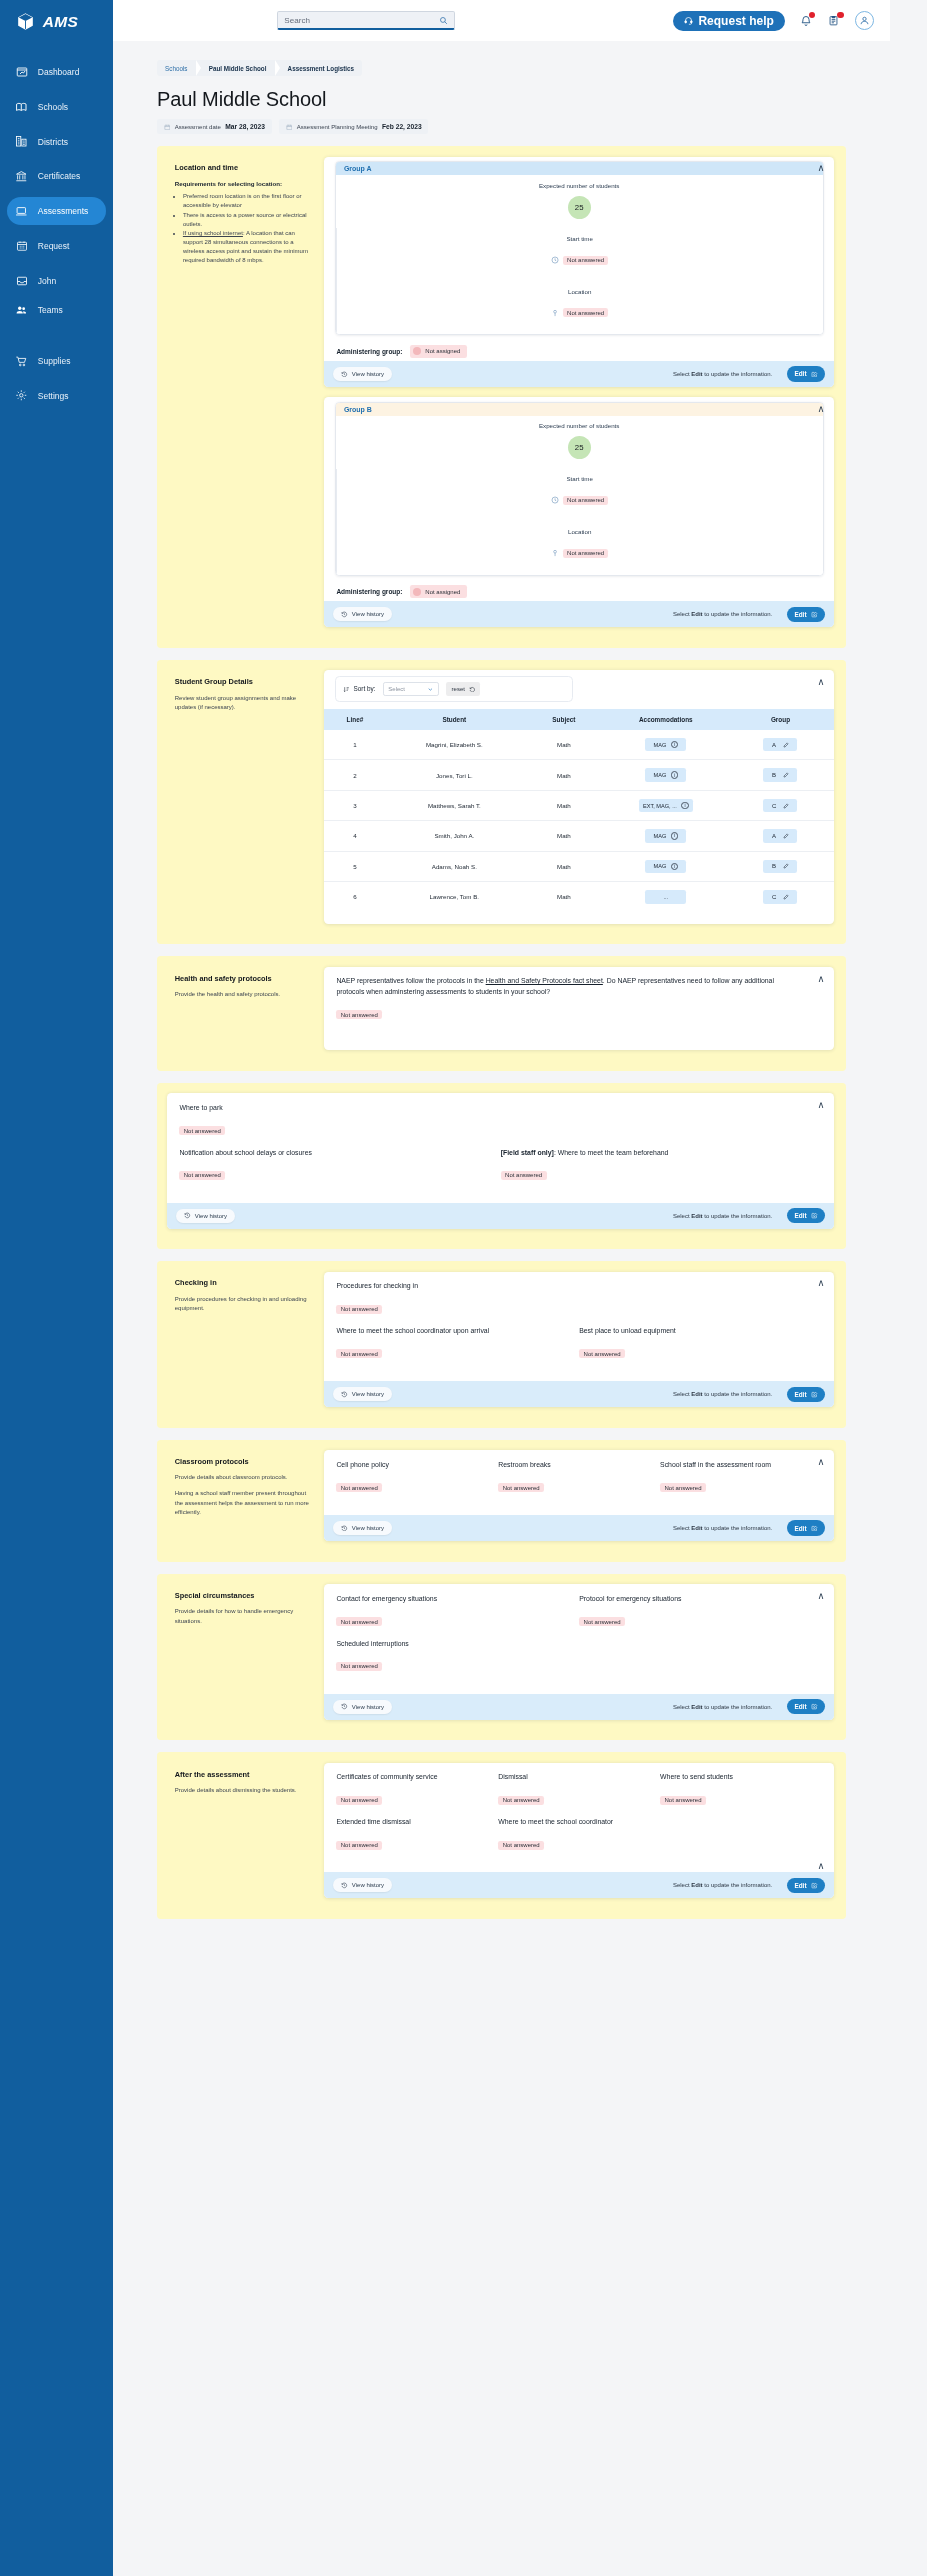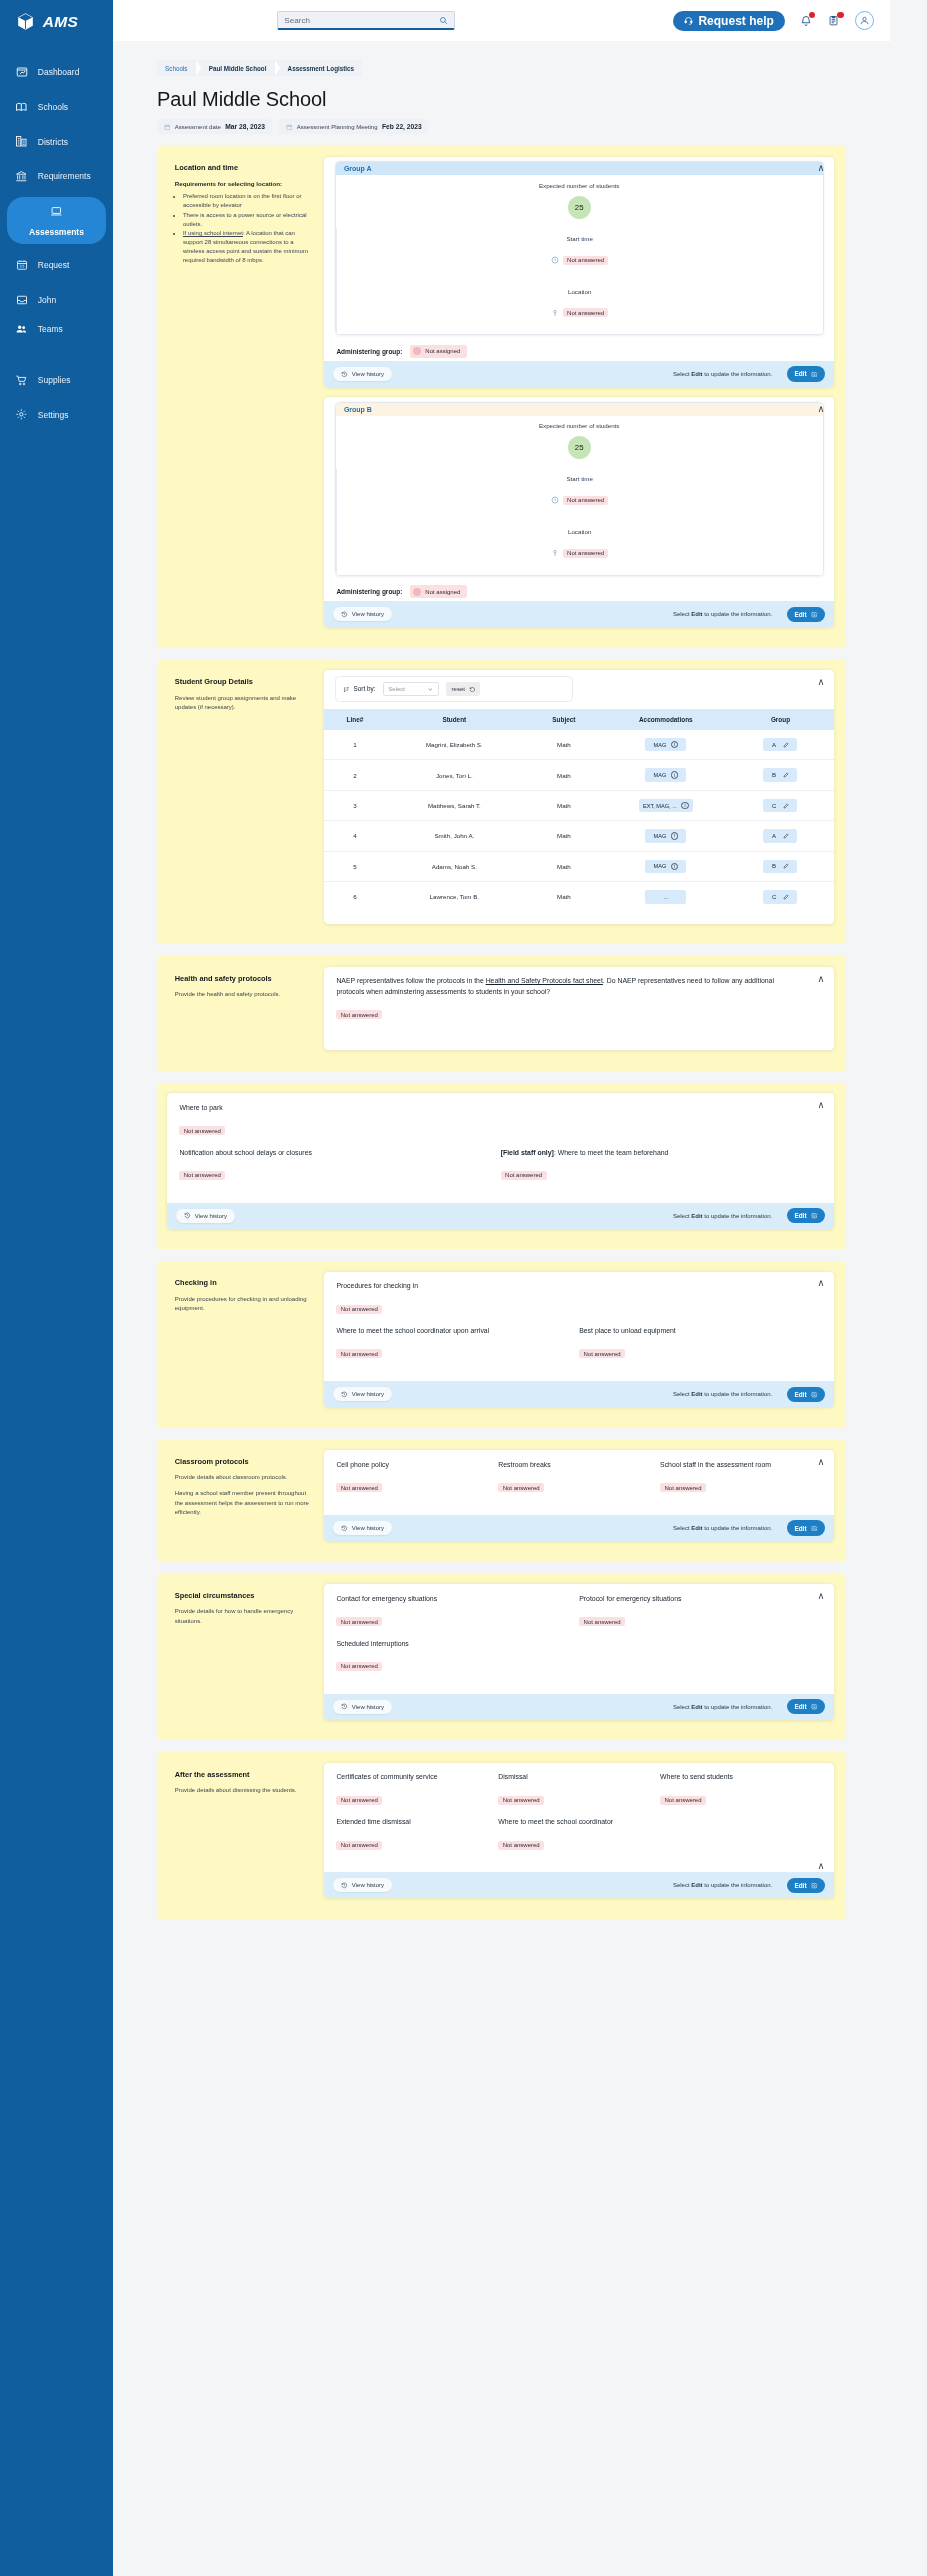--- a/index.html
+++ b/index.html
@@ -24,21 +24,21 @@
   .brand-mark { width: 19px; height: 19px; }
   .brand-name { color:#fff; font-size: 15.5px; font-style: italic; font-weight: 600; letter-spacing:0.4px;}
   .nav { padding: 9px 7.4px 0 7.4px; }
   .nav-item {
     display:flex; align-items:center; gap: 9px;
     padding: 6.7px 7.4px; margin: 2.2px 0;
     border-radius: 16.3px; color:#eaf2fa; font-size: 8.5px;
     cursor: pointer;
   }
   .nav-item .ic { width:14px; height:14px; flex:0 0 14px; display:flex; align-items:center; justify-content:center;}
-  .nav-item.active { background:#2486d4; color:#fff; font-weight: 700; flex-direction: column; }
+  .nav-item.active { background:#2486d4; color:#fff; font-weight: 400; }
   .nav-gap-sm { height: 3px; }
   .nav-gap-lg { height: 19px; }
 
   
   .main { flex: 1 1 auto; display:flex; flex-direction:column; background:#f4f5f7; min-width:0; }
   .topbar {
     height: 41px; background:#fff; display:flex; align-items:center;
     padding: 0 16.3px; gap: 10.4px;
   }
   .search-wrap { margin-left: 148px; position: relative; }
@@ -249,21 +249,21 @@
         <span>Districts</span>
       </div>
       <div class="nav-gap-sm"></div>
       <div class="nav-item">
         <span class="ic">
           <svg width="12.6" height="12.6" viewBox="0 0 24 24" fill="none" stroke="#fff" stroke-width="1.6">
               <path d="M12 3 3 8h18z"></path>
               <path d="M5 10v8M9 10v8M15 10v8M19 10v8M2.5 20.5h19"></path>
             </svg>
         </span>
-        <span>Requirements</span>
+        <span>Certificates</span>
       </div>
       <div class="nav-gap-sm"></div>
       <div class="nav-item active">
         <span class="ic">
           <svg width="12.6" height="12.6" viewBox="0 0 24 24" fill="none" stroke="#fff" stroke-width="1.7">
               <rect x="4" y="5" width="16" height="11" rx="1.2"></rect>
               <path d="M2 19h20"></path>
             </svg>
         </span>
         <span>Assessments</span>

